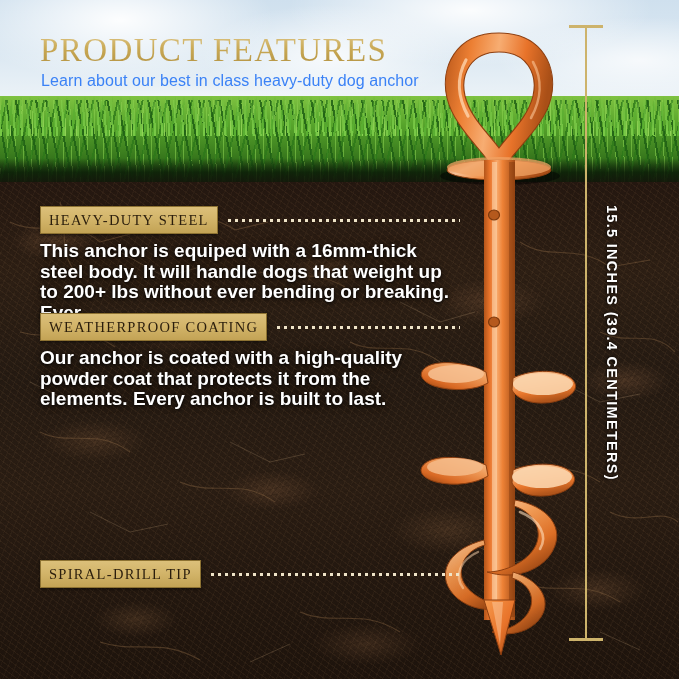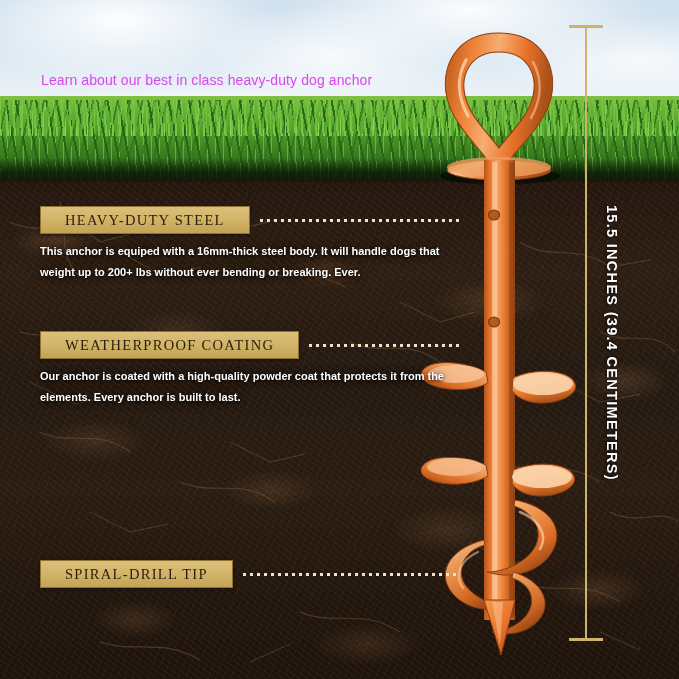--- a/index.html
+++ b/index.html
@@ -85,41 +85,41 @@
   .title{
     position:absolute;left:40px;top:32px;
     font-family:"Liberation Serif", serif;
     font-size:33px;letter-spacing:1.4px;font-weight:400;
     background:linear-gradient(#e0c98b 0%, #c9a955 45%, #b08f3f 100%);
     -webkit-background-clip:text;background-clip:text;color:transparent;
     white-space:nowrap;
   }
   .subtitle{
     position:absolute;left:41px;top:72px;
-    font-size:14px;color:#d946ef;letter-spacing:.1px;white-space:nowrap;
+    font-size:16px;color:#3b82f6;letter-spacing:.1px;white-space:nowrap;
   }
 
   
   .feature{position:absolute;left:40px;width:420px;}
   .badge-row{display:flex;align-items:center;height:26px;}
   .badge{
-    height:26px;display:flex;align-items:center;padding:0 24px;
+    height:26px;display:flex;align-items:center;padding:0 8px;
     background:linear-gradient(#dcc07a 0%, #d2b469 48%, #c3a355 100%);
     border:1px solid #8d7232;
     box-shadow:0 1px 3px rgba(0,0,0,.55);
     font-family:"Liberation Serif", serif;
     font-size:14.5px;letter-spacing:1.3px;color:#2a1d0c;white-space:nowrap;
   }
   .dots{
     flex:1;height:26px;margin-left:8px;
     background-image:radial-gradient(circle, #efe4c8 0 1.7px, rgba(0,0,0,0) 1.9px);
     background-size:7px 7px;background-position:0 center;background-repeat:repeat-x;
   }
   .body-copy{
-    margin-top:8px;font-size:11px;line-height:20.5px;font-weight:bold;color:#ffffff;
+    margin-top:8px;font-size:19px;line-height:20.5px;font-weight:bold;color:#ffffff;
     text-shadow:0 1px 3px rgba(0,0,0,.9), 0 0 8px rgba(0,0,0,.55);
   }
 
   
   .measure-line{position:absolute;left:585px;top:25px;width:2px;height:616px;background:#cdb36b;}
   .measure-cap{position:absolute;width:34px;height:3px;background:#cdb36b;left:569px;}
   .measure-cap.top{top:25px;}
   .measure-cap.bottom{top:638px;}
   .measure-label{
     position:absolute;left:604px;top:205px;
@@ -271,31 +271,32 @@
     <path d="M513,572 C540,580 552,600 541,617 C531,632 510,637 492,632
              C508,631 525,622 530,609 C535,596 528,583 512,578 Z" fill="url(#spiralGrad)" stroke="#8e3f10" stroke-width="1" opacity="0.94"></path>
 
     <path d="M520,512 C540,520 548,536 540,549" fill="none" stroke="rgba(255,222,186,0.6)" stroke-width="2.6" stroke-linecap="round"></path>
     <path d="M478,552 C460,560 454,576 463,588" fill="none" stroke="rgba(255,215,175,0.5)" stroke-width="2.4" stroke-linecap="round"></path>
 
     <path d="M484,600 L515,600 L501,655 Z" fill="url(#tipGrad)" stroke="#8e3f10" stroke-width="1"></path>
     <path d="M492,602 L500,645 L503,602 Z" fill="rgba(255,210,170,0.45)"></path>
   </svg>
 
+  <div class="title">PRODUCT FEATURES</div>
   <div class="subtitle">Learn about our best in class heavy-duty dog anchor</div>
 
   <div class="feature" style="top:207px">
     <div class="badge-row">
       <div class="badge">HEAVY-DUTY STEEL</div>
       <div class="dots"></div>
     </div>
     <div class="body-copy">This anchor is equiped with a 16mm-thick steel body. It will handle dogs that weight up to 200+ lbs without ever bending or breaking. Ever.</div>
   </div>
 
-  <div class="feature" style="top:332px">
+  <div class="feature" style="top:314px">
     <div class="badge-row">
       <div class="badge">WEATHERPROOF COATING</div>
       <div class="dots"></div>
     </div>
     <div class="body-copy">Our anchor is coated with a high-quality powder coat that protects it from the elements. Every anchor is built to last.</div>
   </div>
 
   <div class="feature" style="top:447px">
   </div>
 

